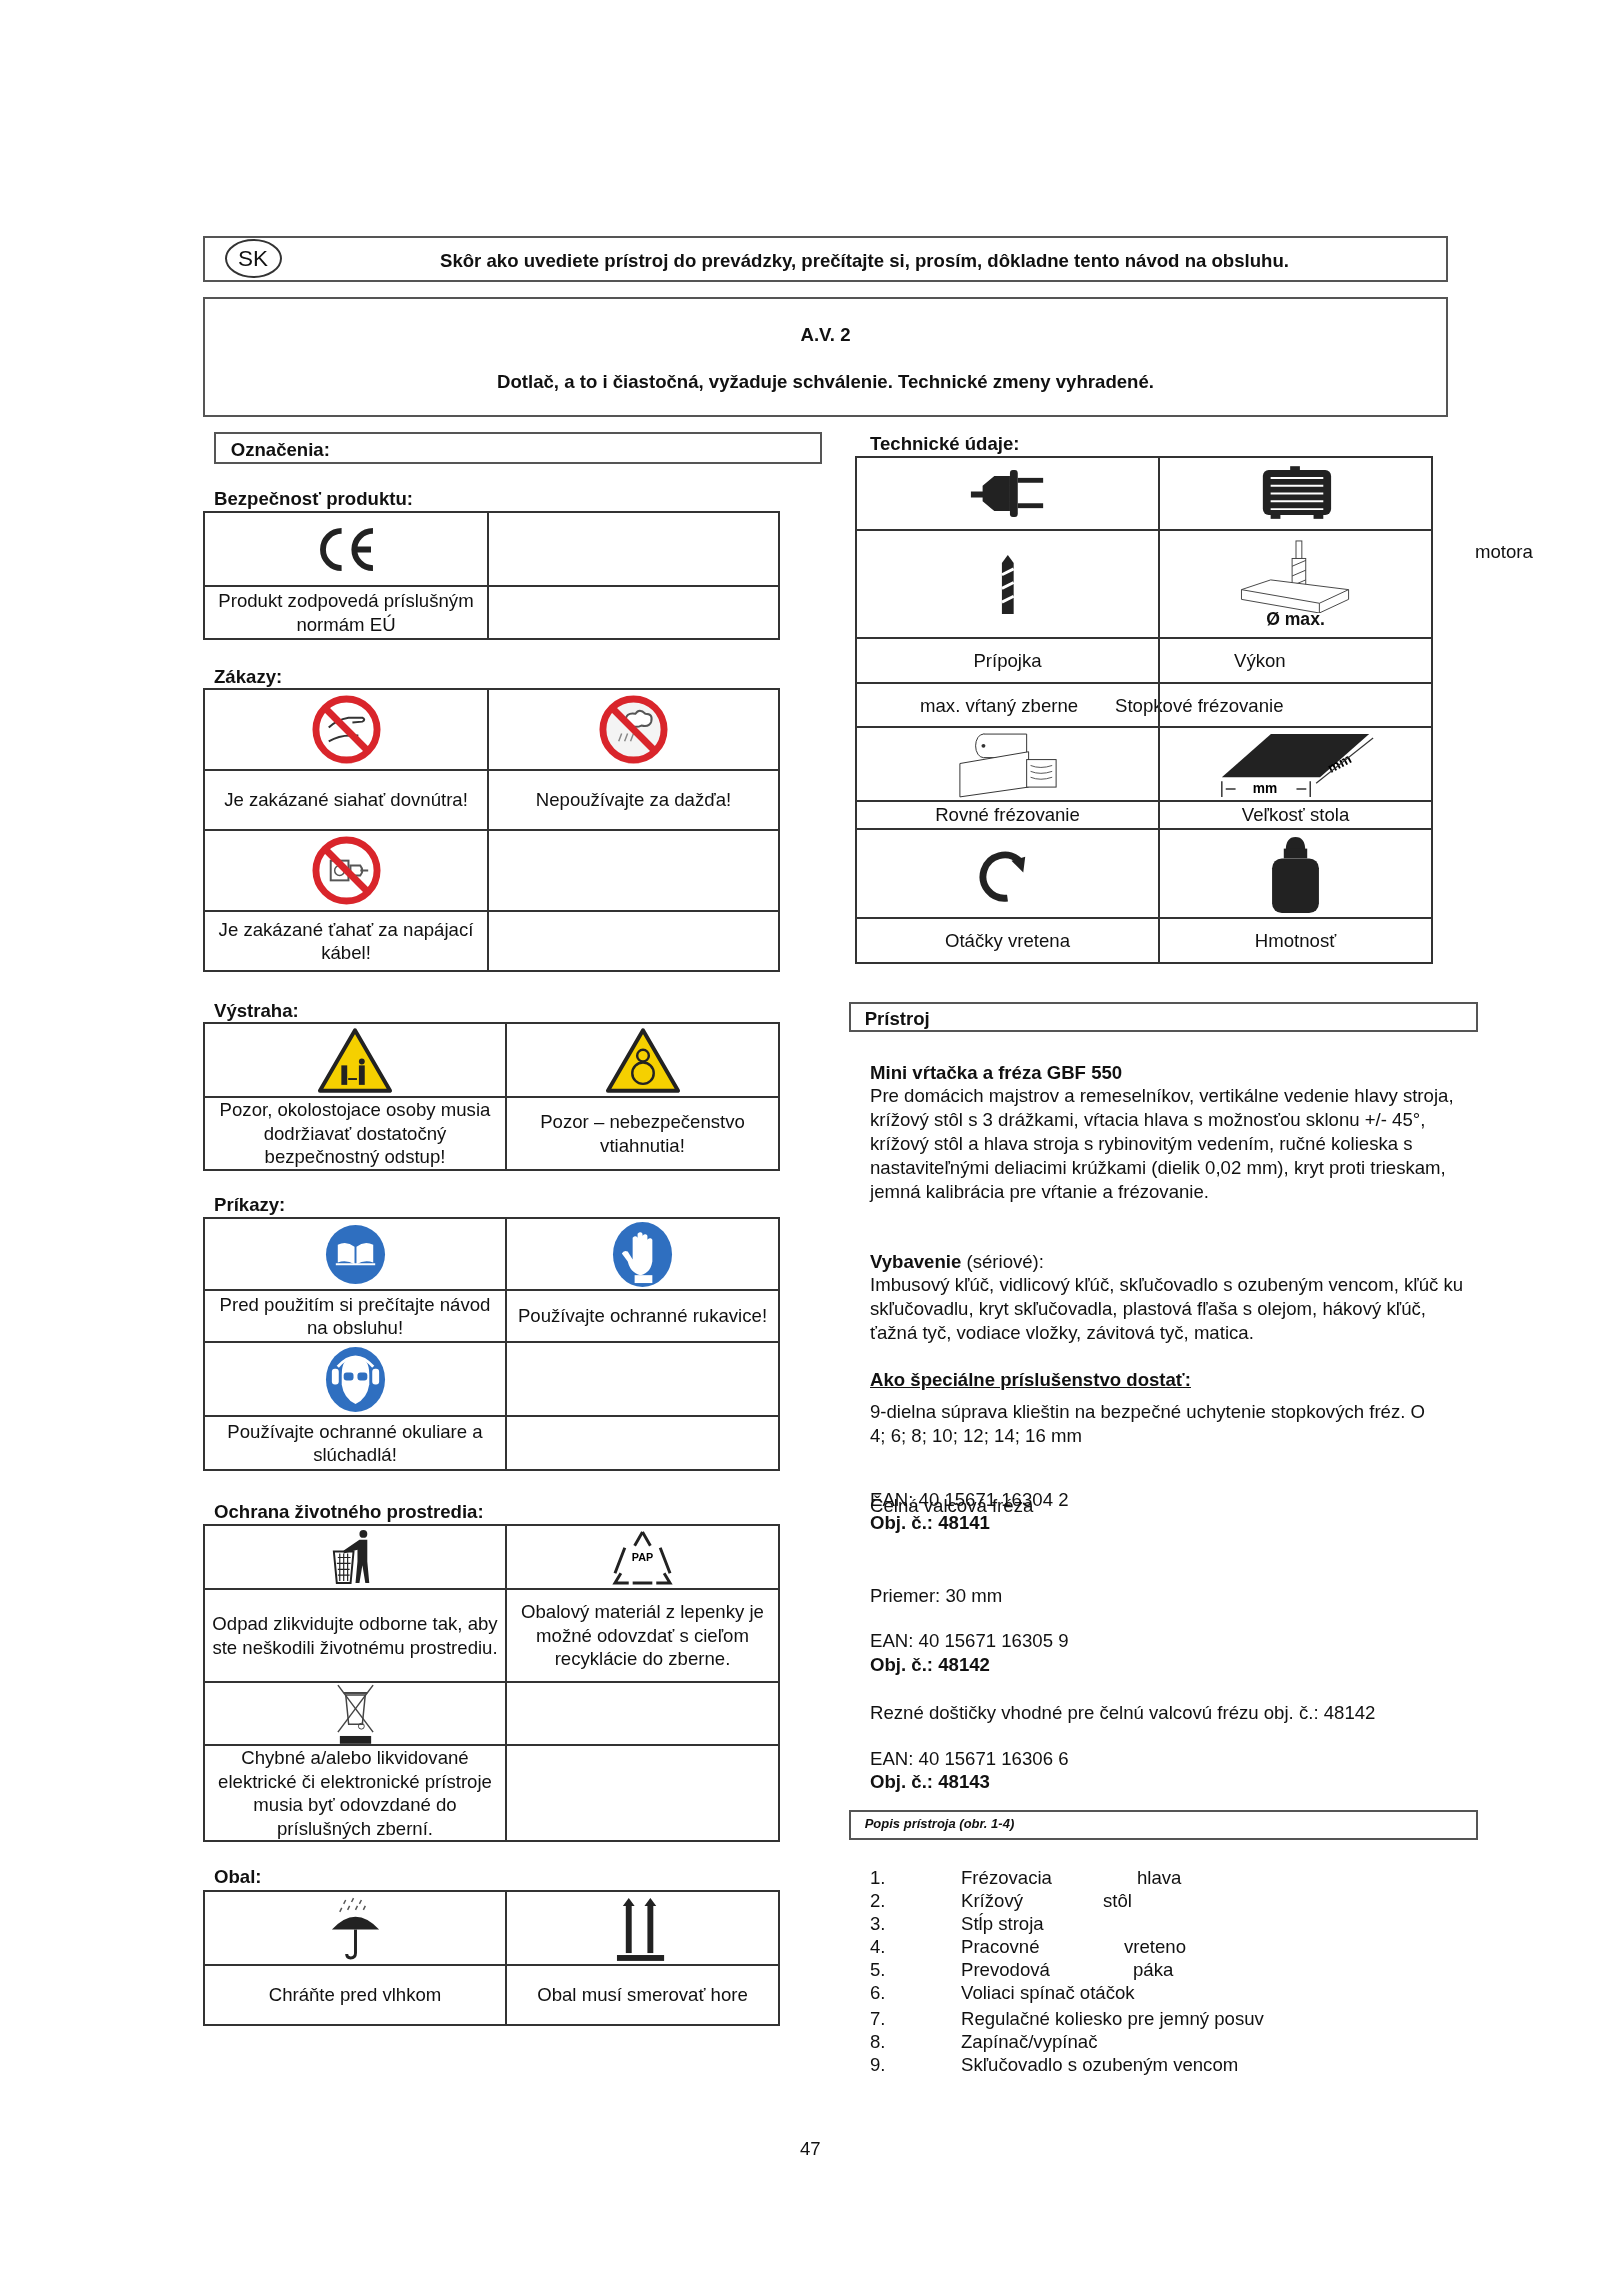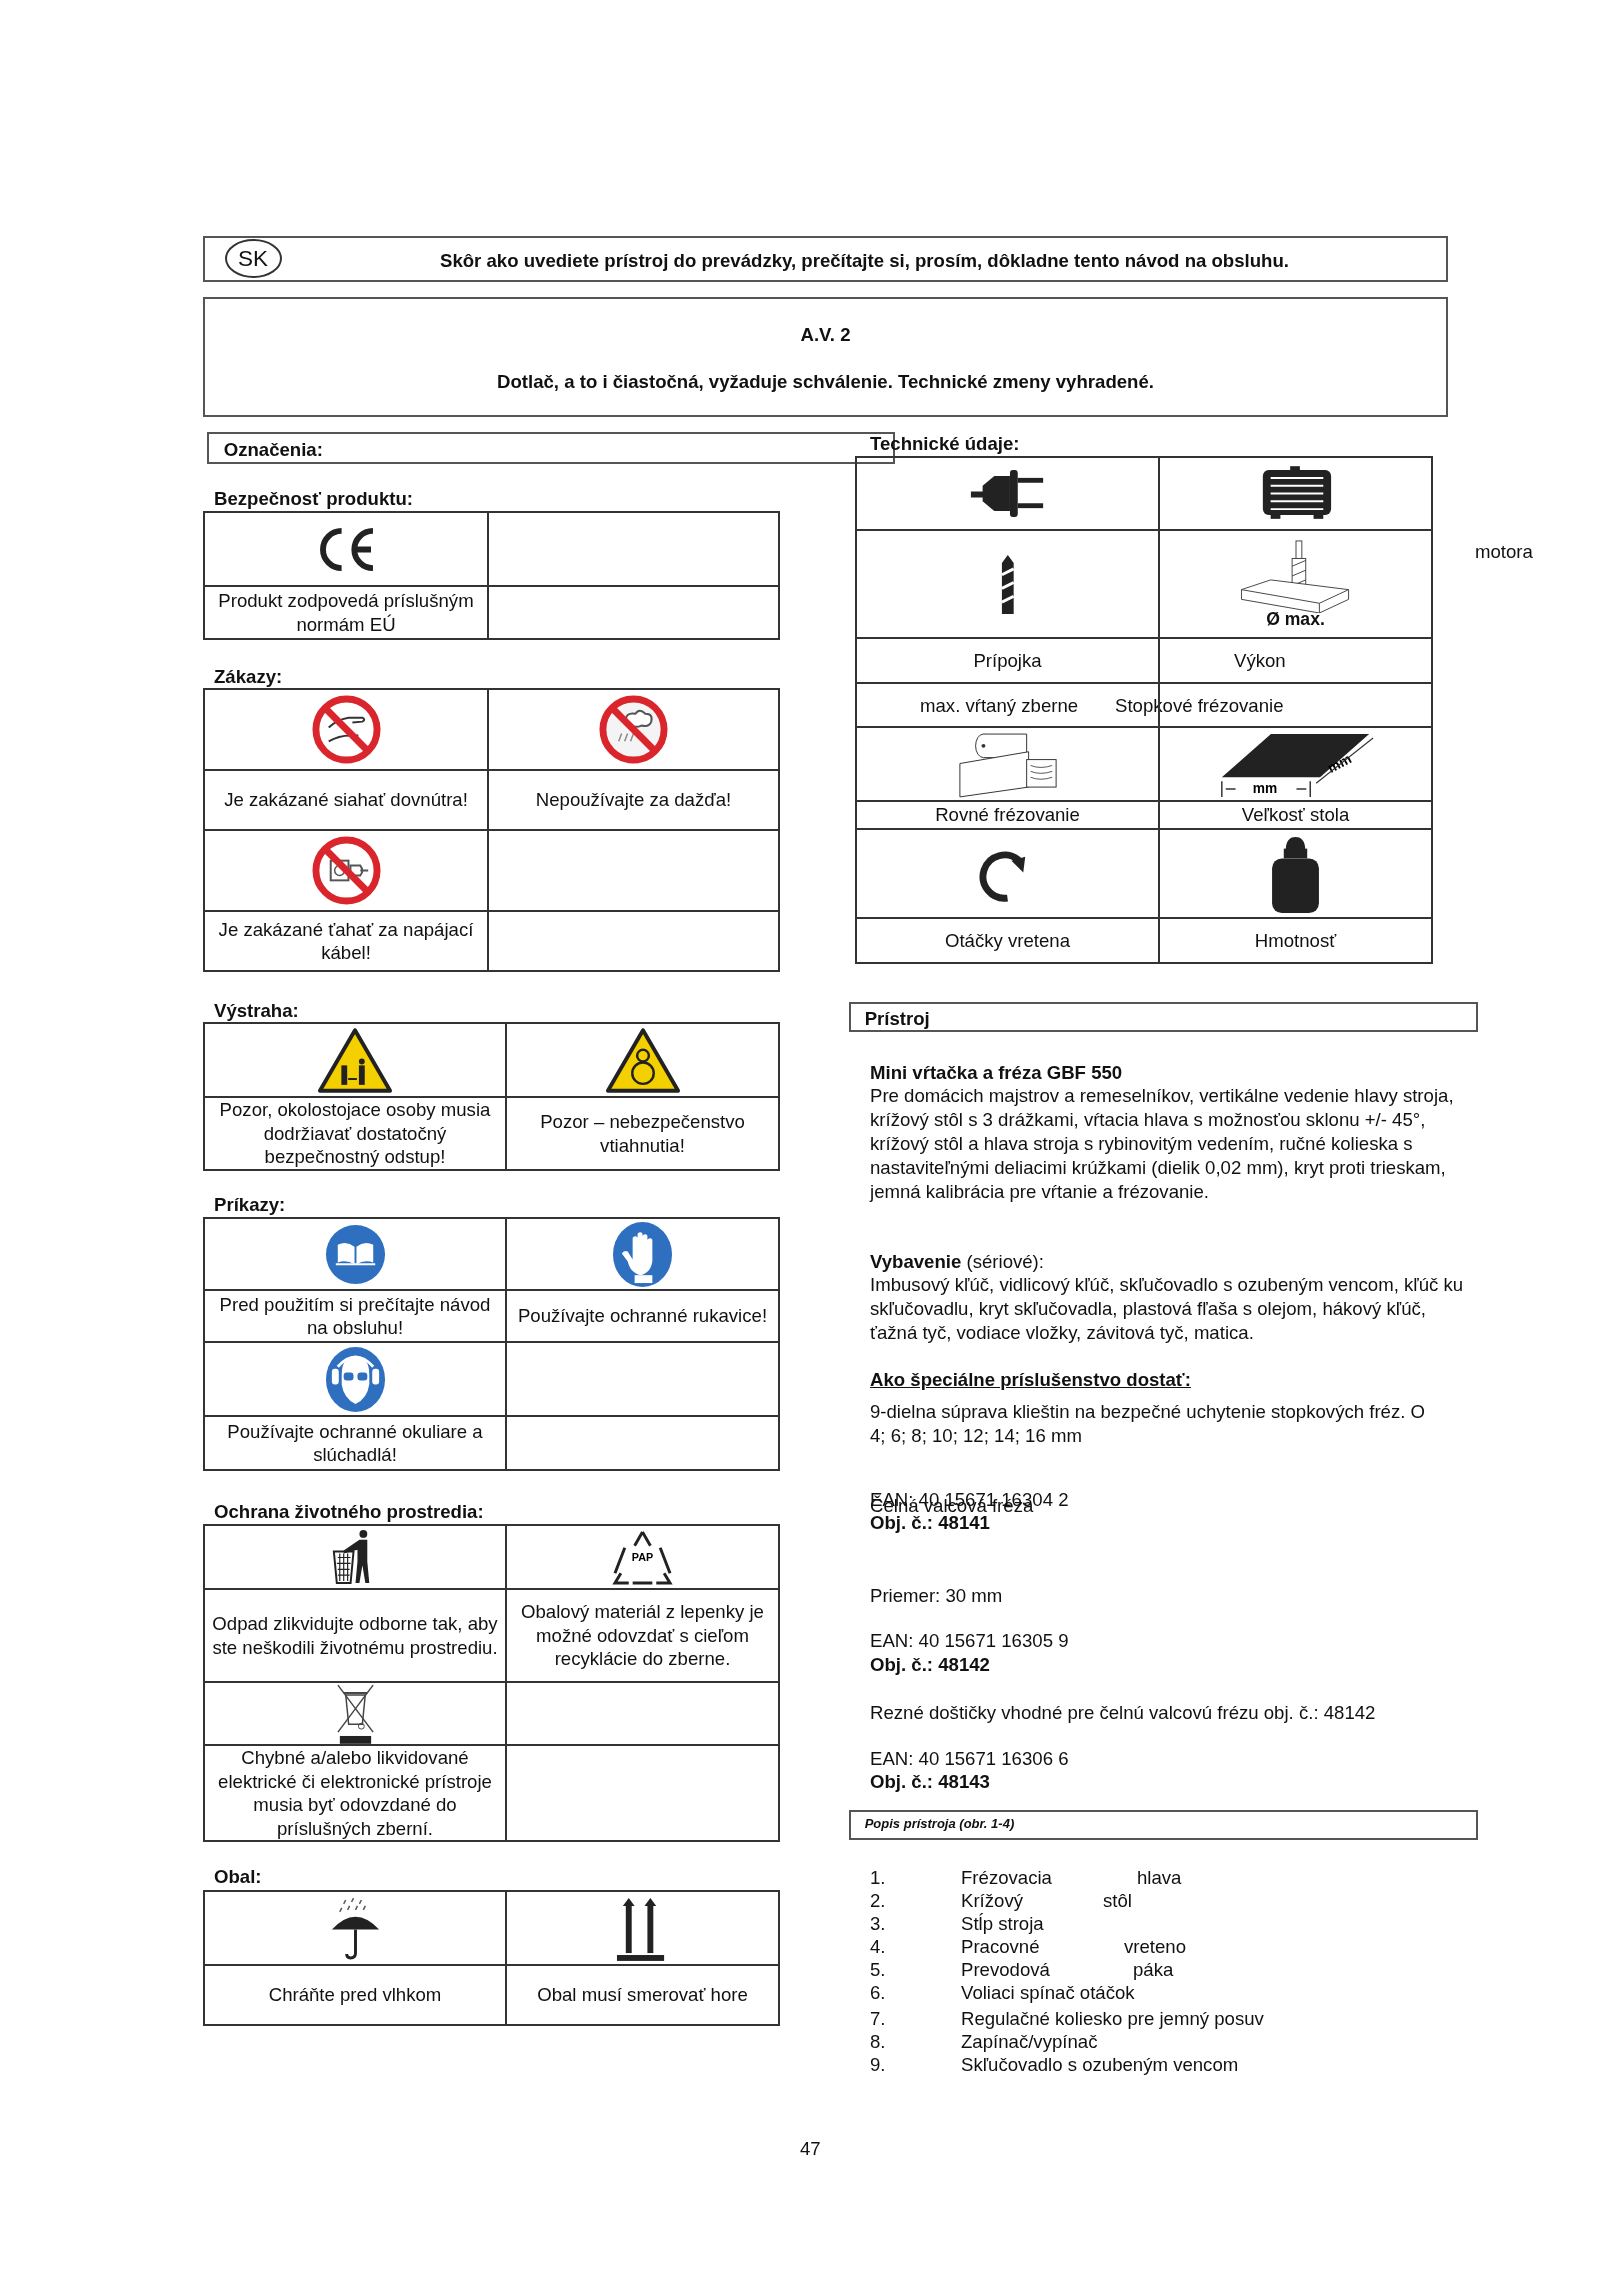--- a/index.html
+++ b/index.html
@@ -28,21 +28,21 @@
     <span>SK</span>
   </div>
   <div class="abs hdr-text" style="left:78px;right:0;top:11.8px;text-align:center;">Skôr ako uvediete prístroj do prevádzky, prečítajte si, prosím, dôkladne tento návod na obsluhu.</div>
 </div>
 
 <div class="box" style="left:203px;top:297px;width:1245px;height:120px;">
   <div class="abs hdr-text" style="left:0;right:0;top:24.5px;text-align:center;font-size:18.6px;">A.V. 2</div>
   <div class="abs hdr-text" style="left:0;right:0;top:72px;text-align:center;">Dotlač, a to i čiastočná, vyžaduje schválenie. Technické zmeny vyhradené.</div>
 </div>
 
-<div class="box" style="left:207px;top:432px;width:688px;height:32px;">
+<div class="box" style="left:214px;top:432px;width:608px;height:32px;">
   <span class="abs" style="left:14.7px;top:4.9px;font-size:18.6px;font-weight:bold;">Označenia:</span>
 </div>
 
 <div class="sec-title" style="left:214px;top:488px;">Bezpečnosť produktu:</div>
 <table class="grid" style="left:203px;top:511px;width:577px;">
   <colgroup>
       <col style="width:284px">
       <col>
     </colgroup>
   <tbody>

